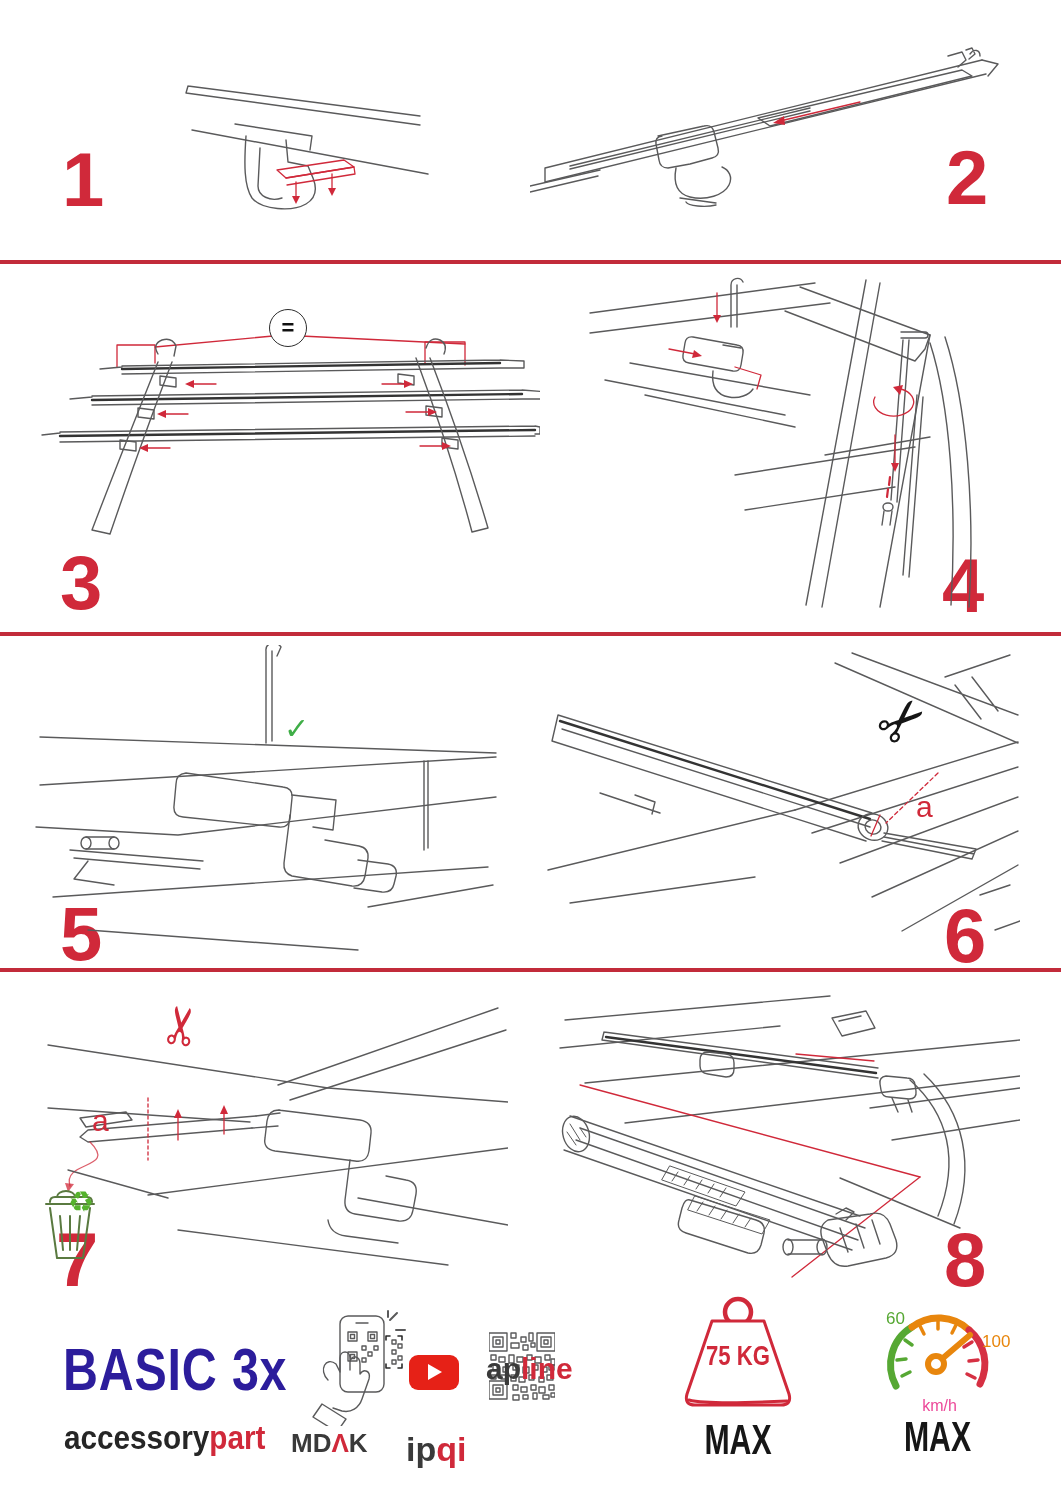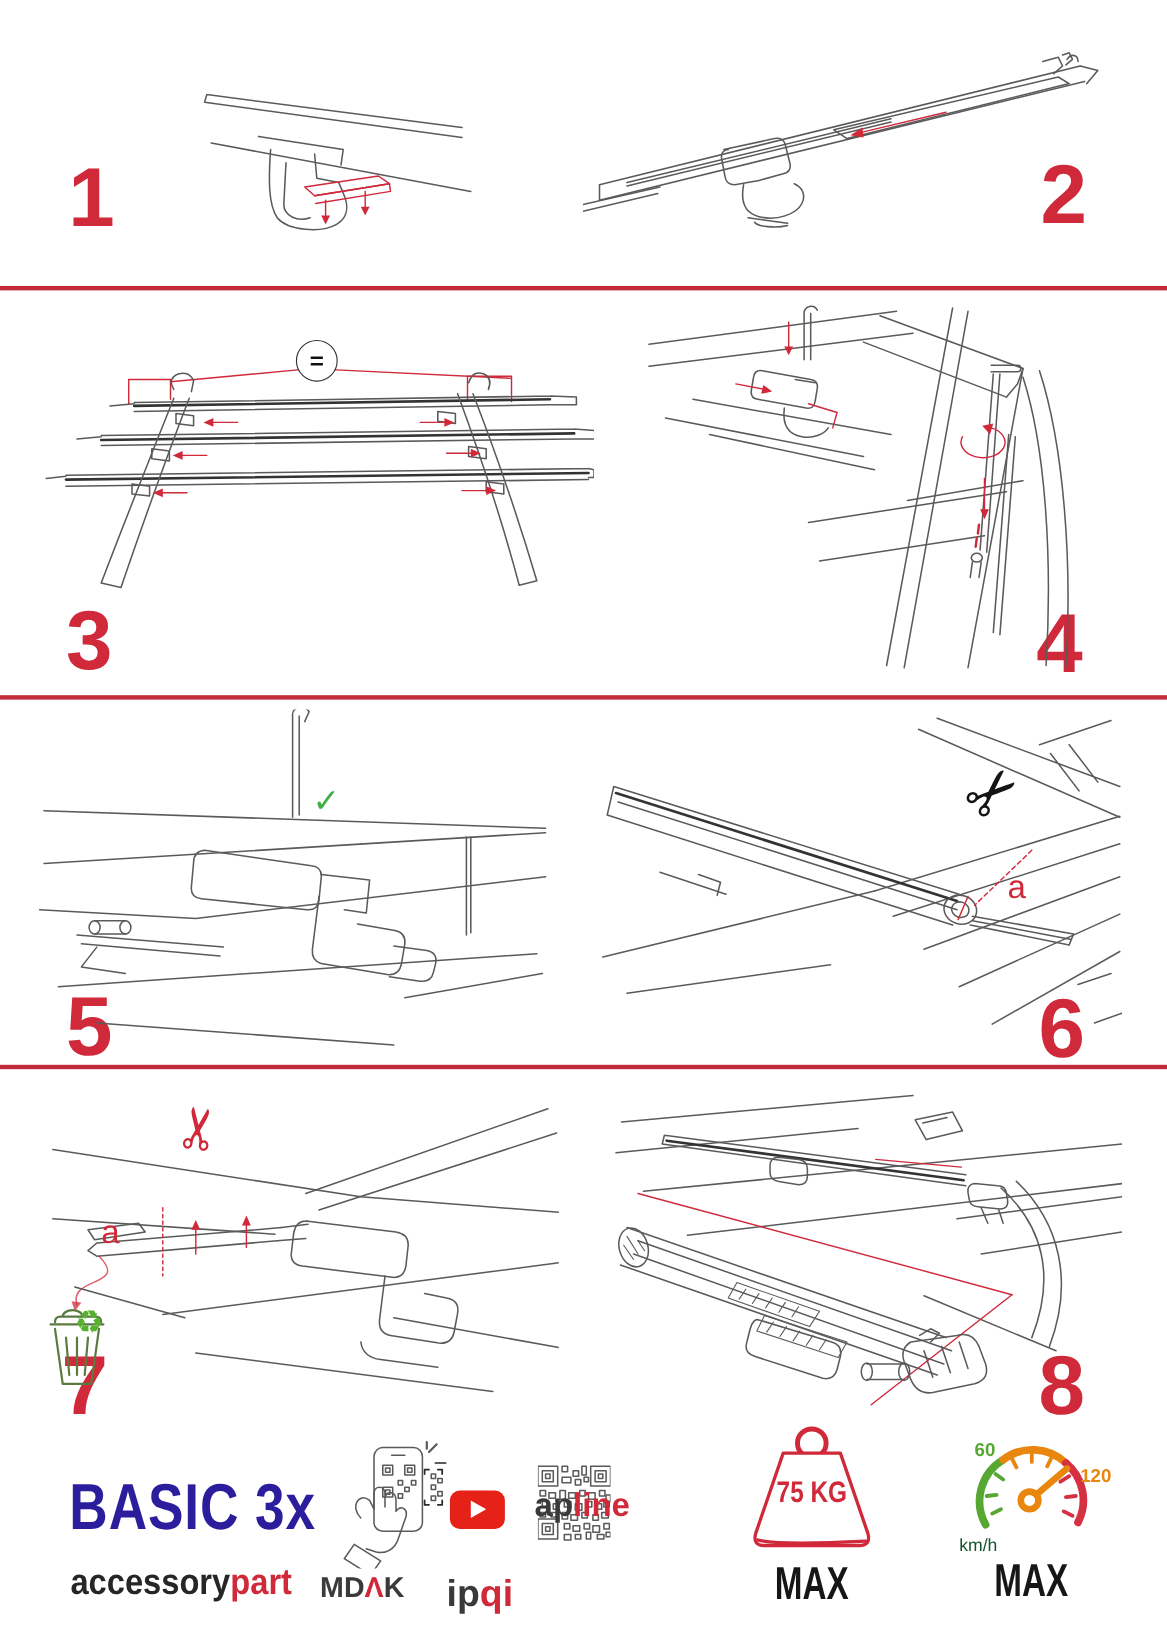--- a/index.html
+++ b/index.html
@@ -32,21 +32,21 @@
   .brand .b1{color:#262626;} .brand .b2{color:#d0293a;}
   .logo-text{position:absolute;font-weight:700;line-height:1;white-space:nowrap;color:#3a3a3a;}
   .logo-text .rd{color:#d0293a;}
   .yt{position:absolute;left:409px;top:1355px;width:50px;height:35px;background:#e62117;border-radius:9px;}
   .yt:before{content:"";position:absolute;left:19px;top:9px;border-left:14px solid #fff;
     border-top:8.5px solid transparent;border-bottom:8.5px solid transparent;}
   .w-val{position:absolute;left:668px;top:1343px;width:140px;text-align:center;font-size:27px;
     font-weight:700;color:#d0293a;transform:scaleX(0.82);line-height:1;}
   .max{position:absolute;width:140px;text-align:center;font-size:42px;font-weight:700;color:#161616;
     transform:scaleX(0.72);line-height:1;}
-  .sp-lbl{position:absolute;font-weight:700;line-height:1;}
+  .sp-lbl{position:absolute;font-weight:400;line-height:1;}
 </style>
 </head>
 <body>
 
 <div id="page">
 
   <div class="divider" style="top:260px"></div>
   <div class="divider" style="top:632px"></div>
   <div class="divider" style="top:968px"></div>
 
@@ -338,17 +338,17 @@
     <path d="M24,88 A44,44 0 0 1 40,29" style="stroke:#56a833;stroke-width:7"></path>
     <path d="M40,29 A44,44 0 0 1 97,32" style="stroke:#e8860d;stroke-width:7"></path>
     <path d="M97,32 A44,44 0 0 1 108,86" style="stroke:#d63043;stroke-width:7"></path>
     <path d="M30,78 l8,-4 M25,62 l9,-1 M33,42 l7,5" style="stroke:#56a833;stroke-width:3.5"></path>
     <path d="M48,28 l4,8 M66,22 l0,9 M84,27 l-4,8" style="stroke:#e8860d;stroke-width:3.5"></path>
     <path d="M100,44 l-8,5 M106,62 l-9,1 M103,80 l-8,-4" style="stroke:#d63043;stroke-width:3.5"></path>
     <path d="M64,66 L98,37" style="stroke:#e8860d;stroke-width:6"></path>
     <circle cx="64" cy="66" r="8" style="stroke:#e8860d;stroke-width:6;fill:#fff"></circle>
   </svg>
   <span class="sp-lbl" style="left:886px;top:1310px;font-size:17px;color:#56a833">60</span>
-  <span class="sp-lbl" style="left:982px;top:1333px;font-size:17px;color:#e8860d">120</span>
-  <span class="sp-lbl" style="left:872px;top:1398px;width:135px;text-align:left;font-size:16px;color:#14532d;font-weight:400">km/h</span>
+  <span class="sp-lbl" style="left:982px;top:1333px;font-size:17px;color:#e8860d">100</span>
+  <span class="sp-lbl" style="left:872px;top:1398px;width:135px;text-align:center;font-size:16px;color:#ec4899;font-weight:400">km/h</span>
   <div class="max" style="left:870px;top:1416px;width:135px">MAX</div>
 
 </div>
 
 </body></html>

